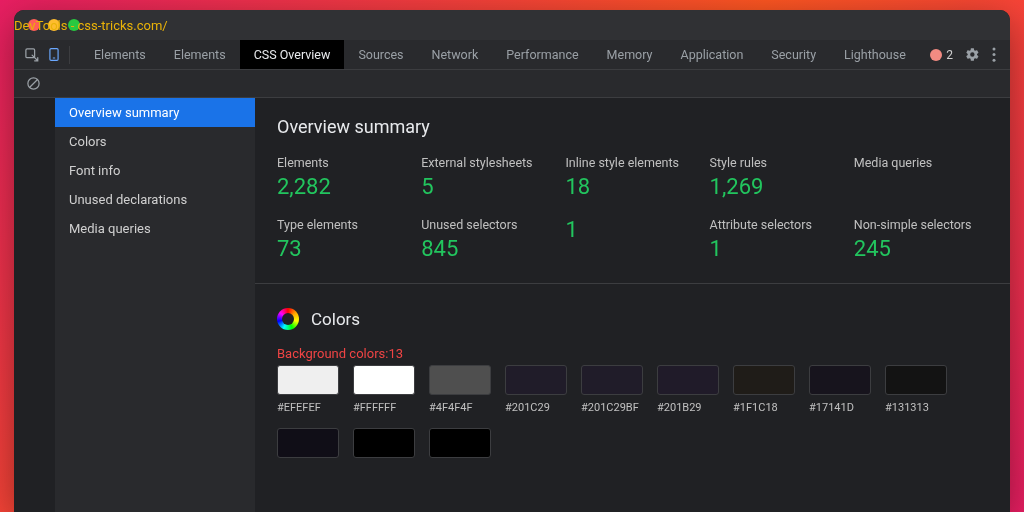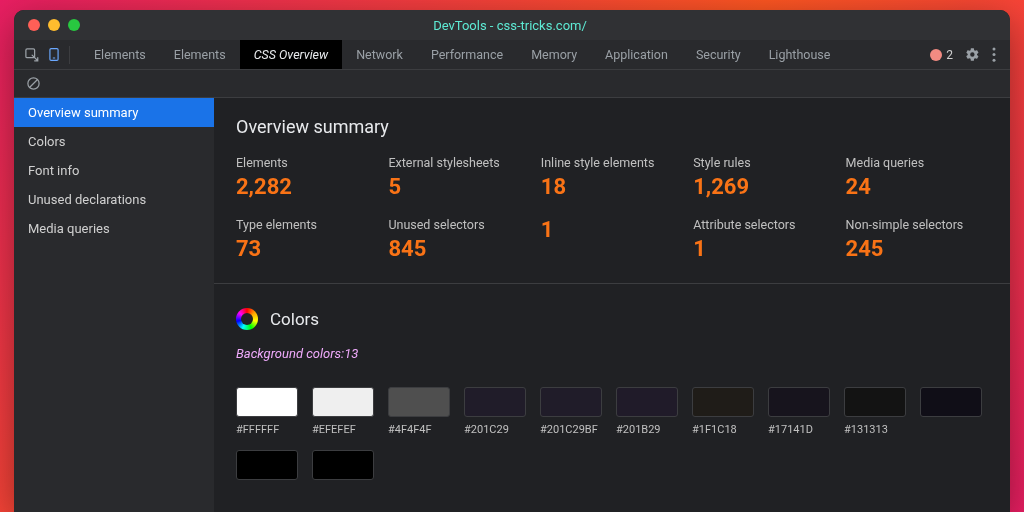--- a/index.html
+++ b/index.html
@@ -19,53 +19,53 @@
   }
   .titlebar {
     height: 30px; display: flex; align-items: center;
     background: #303134; position: relative; flex-shrink: 0;
   }
   .traffic { display: flex; gap: 8px; padding-left: 14px; }
   .dot { width: 12px; height: 12px; border-radius: 50%; }
   .dot.red { background: #ff5f57; }
   .dot.yellow { background: #febc2e; }
   .dot.green { background: #28c840; }
-  .title { position: absolute; left: 0; right: 4px; text-align: center; color: #5eead4; font-size: 13px; pointer-events: none; }
+  .title { position: absolute; left: 0; right: 4px; color: #eab308; font-size: 13px; pointer-events: none; }
   .tabbar {
     height: 30px; background: #292a2d; display: flex; align-items: center;
     color: #9aa0a6; font-size: 12.5px; flex-shrink: 0;
     border-bottom: 1px solid #3c3d40;
   }
   .tabbar .left-icons { display: flex; align-items: center; gap: 8px; padding: 0 10px; }
   .tabbar .tabs { display: flex; height: 100%; }
   .tab { padding: 0 14px; display: flex; align-items: center; height: 100%; cursor: pointer; }
-  .tab.active { background: #000; color: #e8eaed; font-style: italic; }
+  .tab.active { background: #000; color: #e8eaed; }
   .tabbar .right-icons { margin-left: auto; display: flex; align-items: center; gap: 12px; padding-right: 14px; }
   .err-badge { display: flex; align-items: center; gap: 4px; color: #d0d0d0; font-size: 12px; }
   .err-dot { width: 12px; height: 12px; border-radius: 50%; background: #f28b82; display: inline-block; }
   .subbar { height: 28px; background: #292a2d; border-bottom: 1px solid #3c3d40; display: flex; align-items: center; padding-left: 12px; flex-shrink: 0; }
-  .content { flex: 1; display: flex; min-height: 0; }
+  .content { flex: 1; display: flex; min-height: 0; padding-left: 41px; }
   .sidebar { width: 200px; background: #292a2d; font-size: 13px; color: #d0d0d0; flex-shrink: 0; }
   .side-item { padding: 7px 14px; cursor: pointer; }
   .side-item.active { background: #1a73e8; color: #fff; }
   .main { flex: 1; overflow-y: auto; background: #202124; color: #d0d0d0; padding: 18px 22px 30px 22px; }
   .main h1 { font-size: 18px; font-weight: 400; color: #e8eaed; margin-bottom: 18px; }
   .stats { display: grid; grid-template-columns: repeat(5, 1fr); gap: 18px 10px; margin-bottom: 18px; }
   .stat-label { font-size: 12.5px; color: #c0c0c0; margin-bottom: 4px; }
-  .stat-value { font-size: 22px; color: #f97316; font-weight: 700; }
+  .stat-value { font-size: 22px; color: #22c55e; font-weight: 400; }
   .divider { border: none; border-top: 1px solid #3c3d40; margin: 22px -22px 24px -22px; }
   .colors-head { display: flex; align-items: center; gap: 12px; margin-bottom: 16px; }
   .color-wheel {
     width: 22px; height: 22px; border-radius: 50%;
     background: conic-gradient(red, orange, yellow, lime, cyan, blue, magenta, red);
     position: relative;
   }
   .color-wheel::after { content: ''; position: absolute; inset: 5px; background: #202124; border-radius: 50%; }
   .colors-head h2 { font-size: 17px; font-weight: 400; color: #e8eaed; }
-  .bg-label { font-size: 13px; margin-bottom: 26px; color: #f0abfc; font-style: italic; }
+  .bg-label { font-size: 13px; margin-bottom: 4px; color: #ef4444; }
   .swatches { display: flex; flex-wrap: wrap; gap: 14px; }
   .swatch { width: 62px; font-size: 11px; color: #c0c0c0; text-align: left; }
   .sw-box { width: 62px; height: 30px; border-radius: 3px; margin-bottom: 6px; border: 1px solid #3c3d40; }
   svg { display: block; }
   .icon-muted { color: #9aa0a6; }
 </style>
 </head>
 <body>
 
 <div class="window">
@@ -92,20 +92,21 @@
             <rect x="5" y="2" width="14" height="20" rx="2"></rect>
             <line x1="10" y1="18" x2="14" y2="18"></line>
           </svg>
       </span>
       <span style="width:1px;height:18px;background:#3c3d40;display:inline-block"></span>
     </div>
     <div class="tabs" id="tabs-row">
         <div class="tab">Elements</div>
         <div class="tab">Elements</div>
         <div class="tab active">CSS Overview</div>
+        <div class="tab">Sources</div>
         <div class="tab">Network</div>
         <div class="tab">Performance</div>
         <div class="tab">Memory</div>
         <div class="tab">Application</div>
         <div class="tab">Security</div>
         <div class="tab">Lighthouse</div>
       </div>
     <div class="right-icons">
       <span class="err-badge">
         <span class="err-dot"></span>
@@ -158,21 +159,20 @@
           <div>
             <div class="stat-label">Inline style elements</div>
             <div class="stat-value">18</div>
           </div>
           <div>
             <div class="stat-label">Style rules</div>
             <div class="stat-value">1,269</div>
           </div>
           <div>
             <div class="stat-label">Media queries</div>
-            <div class="stat-value">24</div>
           </div>
           <div>
             <div class="stat-label">Type elements</div>
             <div class="stat-value">73</div>
           </div>
           <div>
             <div class="stat-label">Unused selectors</div>
             <div class="stat-value">845</div>
           </div>
           <div>
@@ -190,28 +190,28 @@
 
       <hr class="divider">
 
       <div class="colors-head">
         <span class="color-wheel"></span>
         <h2>Colors</h2>
       </div>
       <div class="bg-label">Background colors:13</div>
       <div class="swatches" id="swatches">
           <div class="swatch">
+            <div class="sw-box" style="background: rgb(239, 239, 239);"></div>
+            <div>#EFEFEF</div>
+          </div>
+          <div class="swatch">
             <div class="sw-box" style="background: rgb(255, 255, 255);"></div>
             <div>#FFFFFF</div>
           </div>
           <div class="swatch">
-            <div class="sw-box" style="background: rgb(239, 239, 239);"></div>
-            <div>#EFEFEF</div>
-          </div>
-          <div class="swatch">
             <div class="sw-box" style="background: rgb(79, 79, 79);"></div>
             <div>#4F4F4F</div>
           </div>
           <div class="swatch">
             <div class="sw-box" style="background: rgb(32, 28, 41);"></div>
             <div>#201C29</div>
           </div>
           <div class="swatch">
             <div class="sw-box" style="background: rgb(32, 28, 41);"></div>
             <div>#201C29BF</div>

